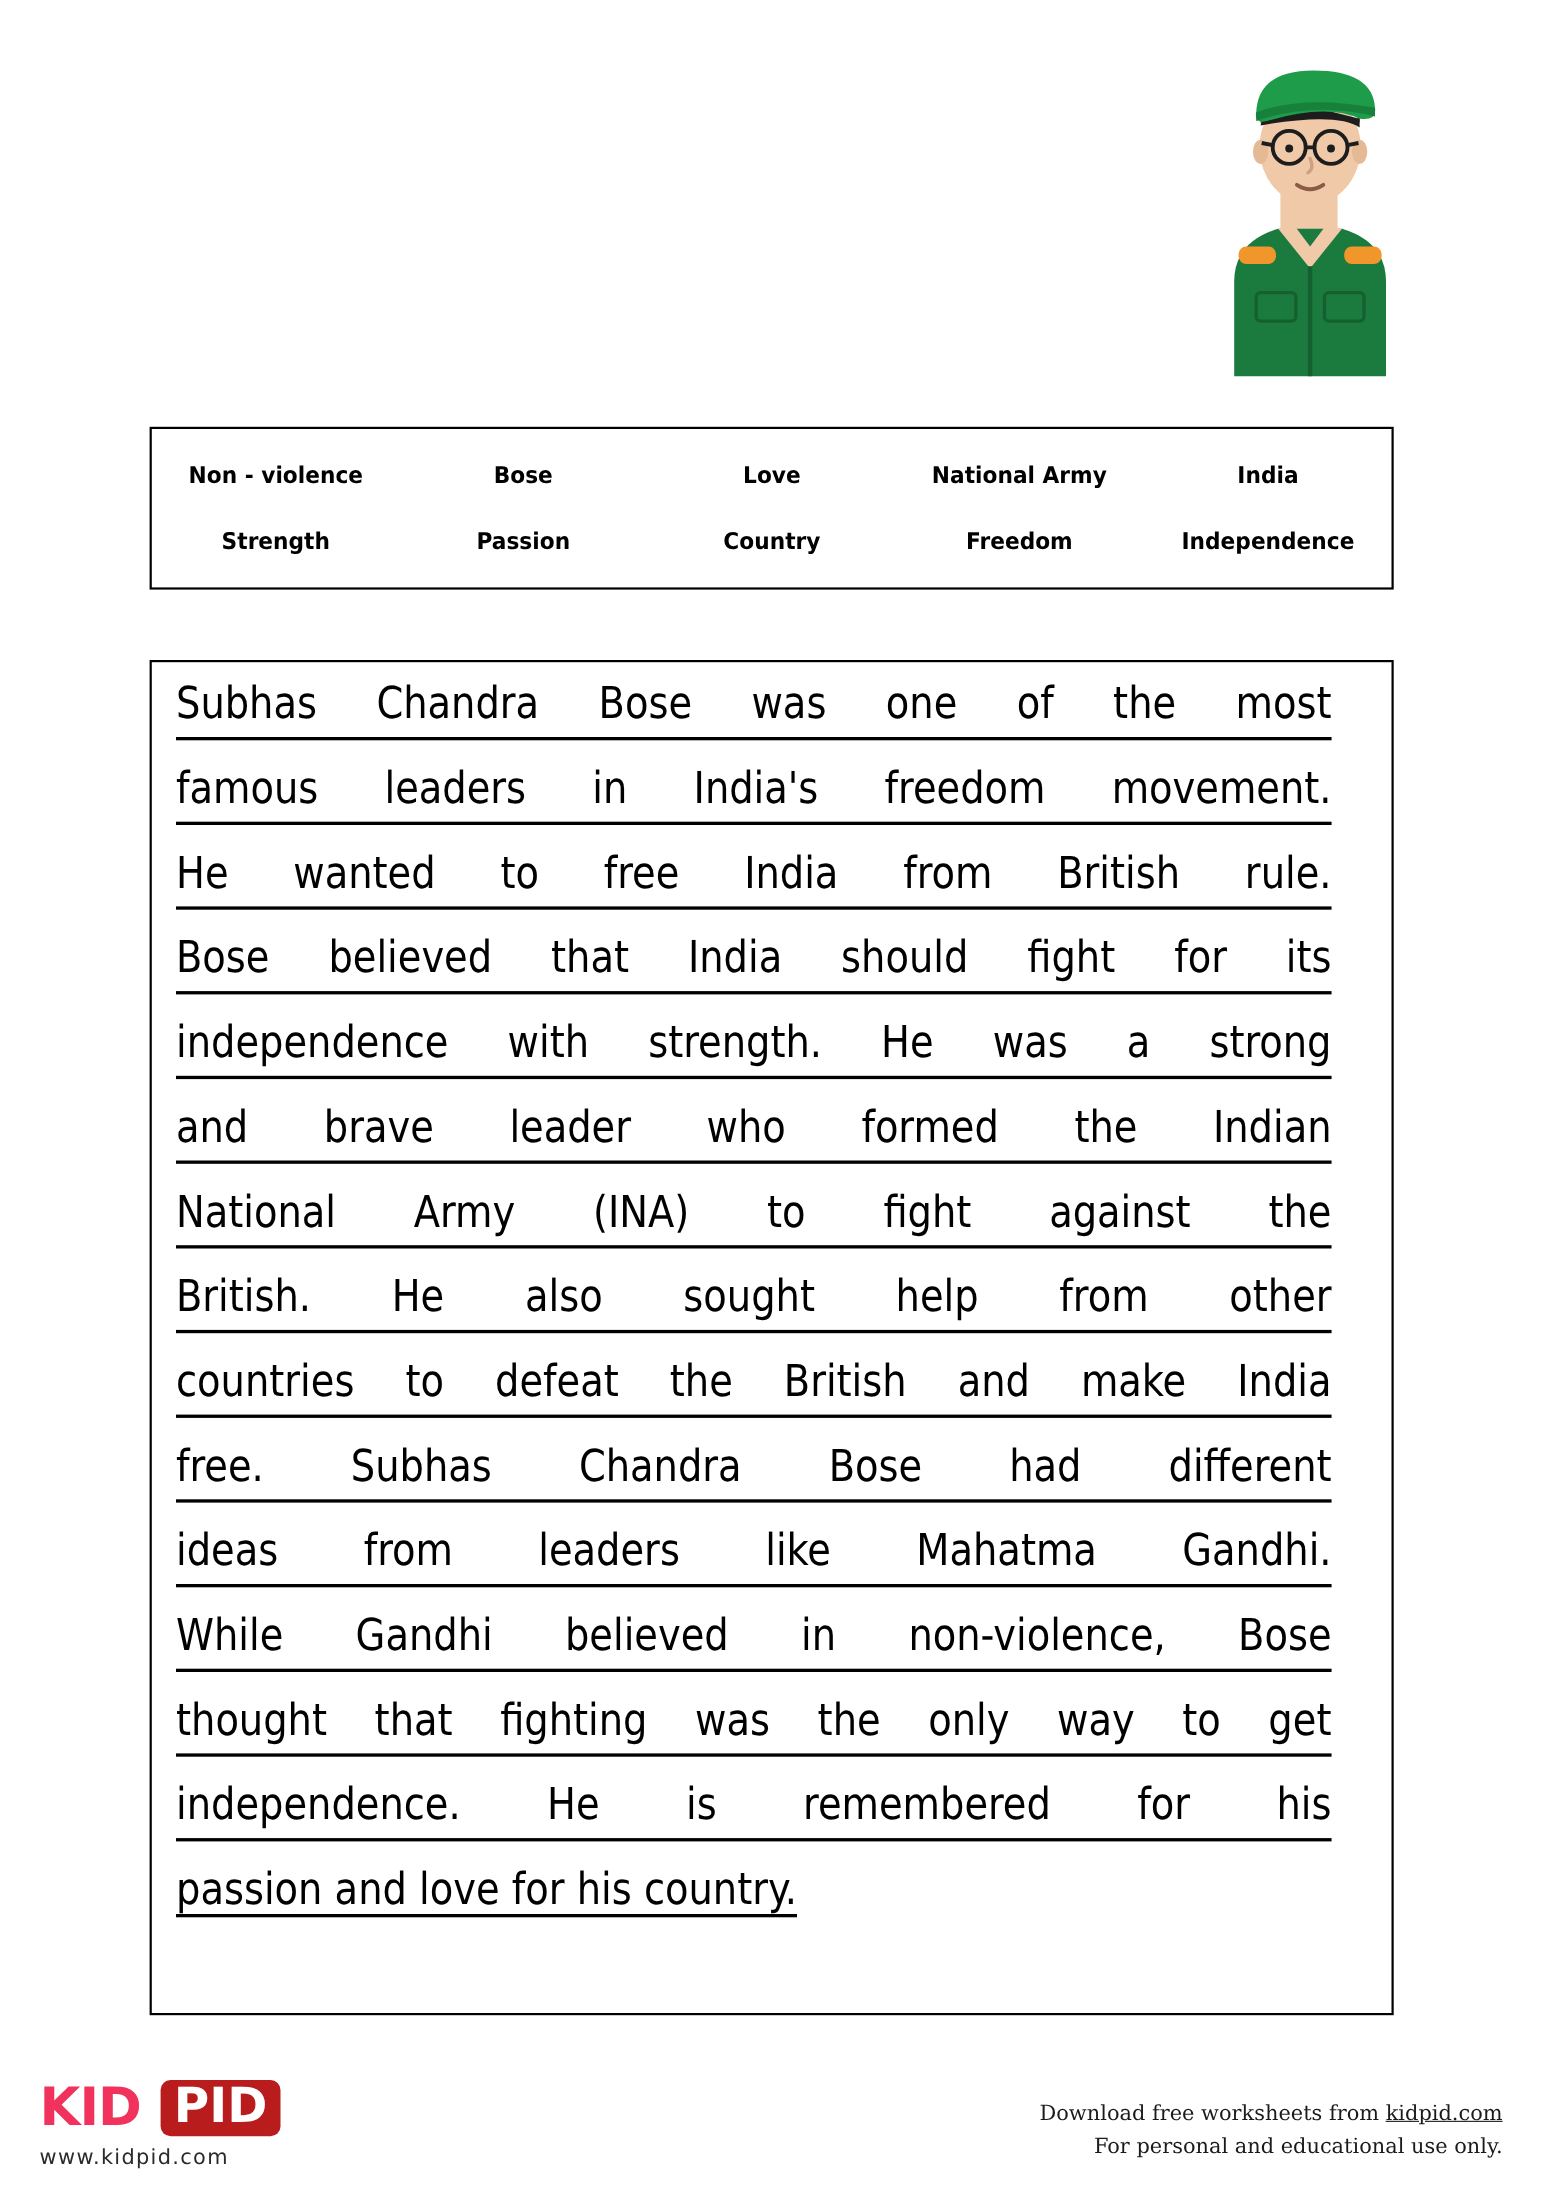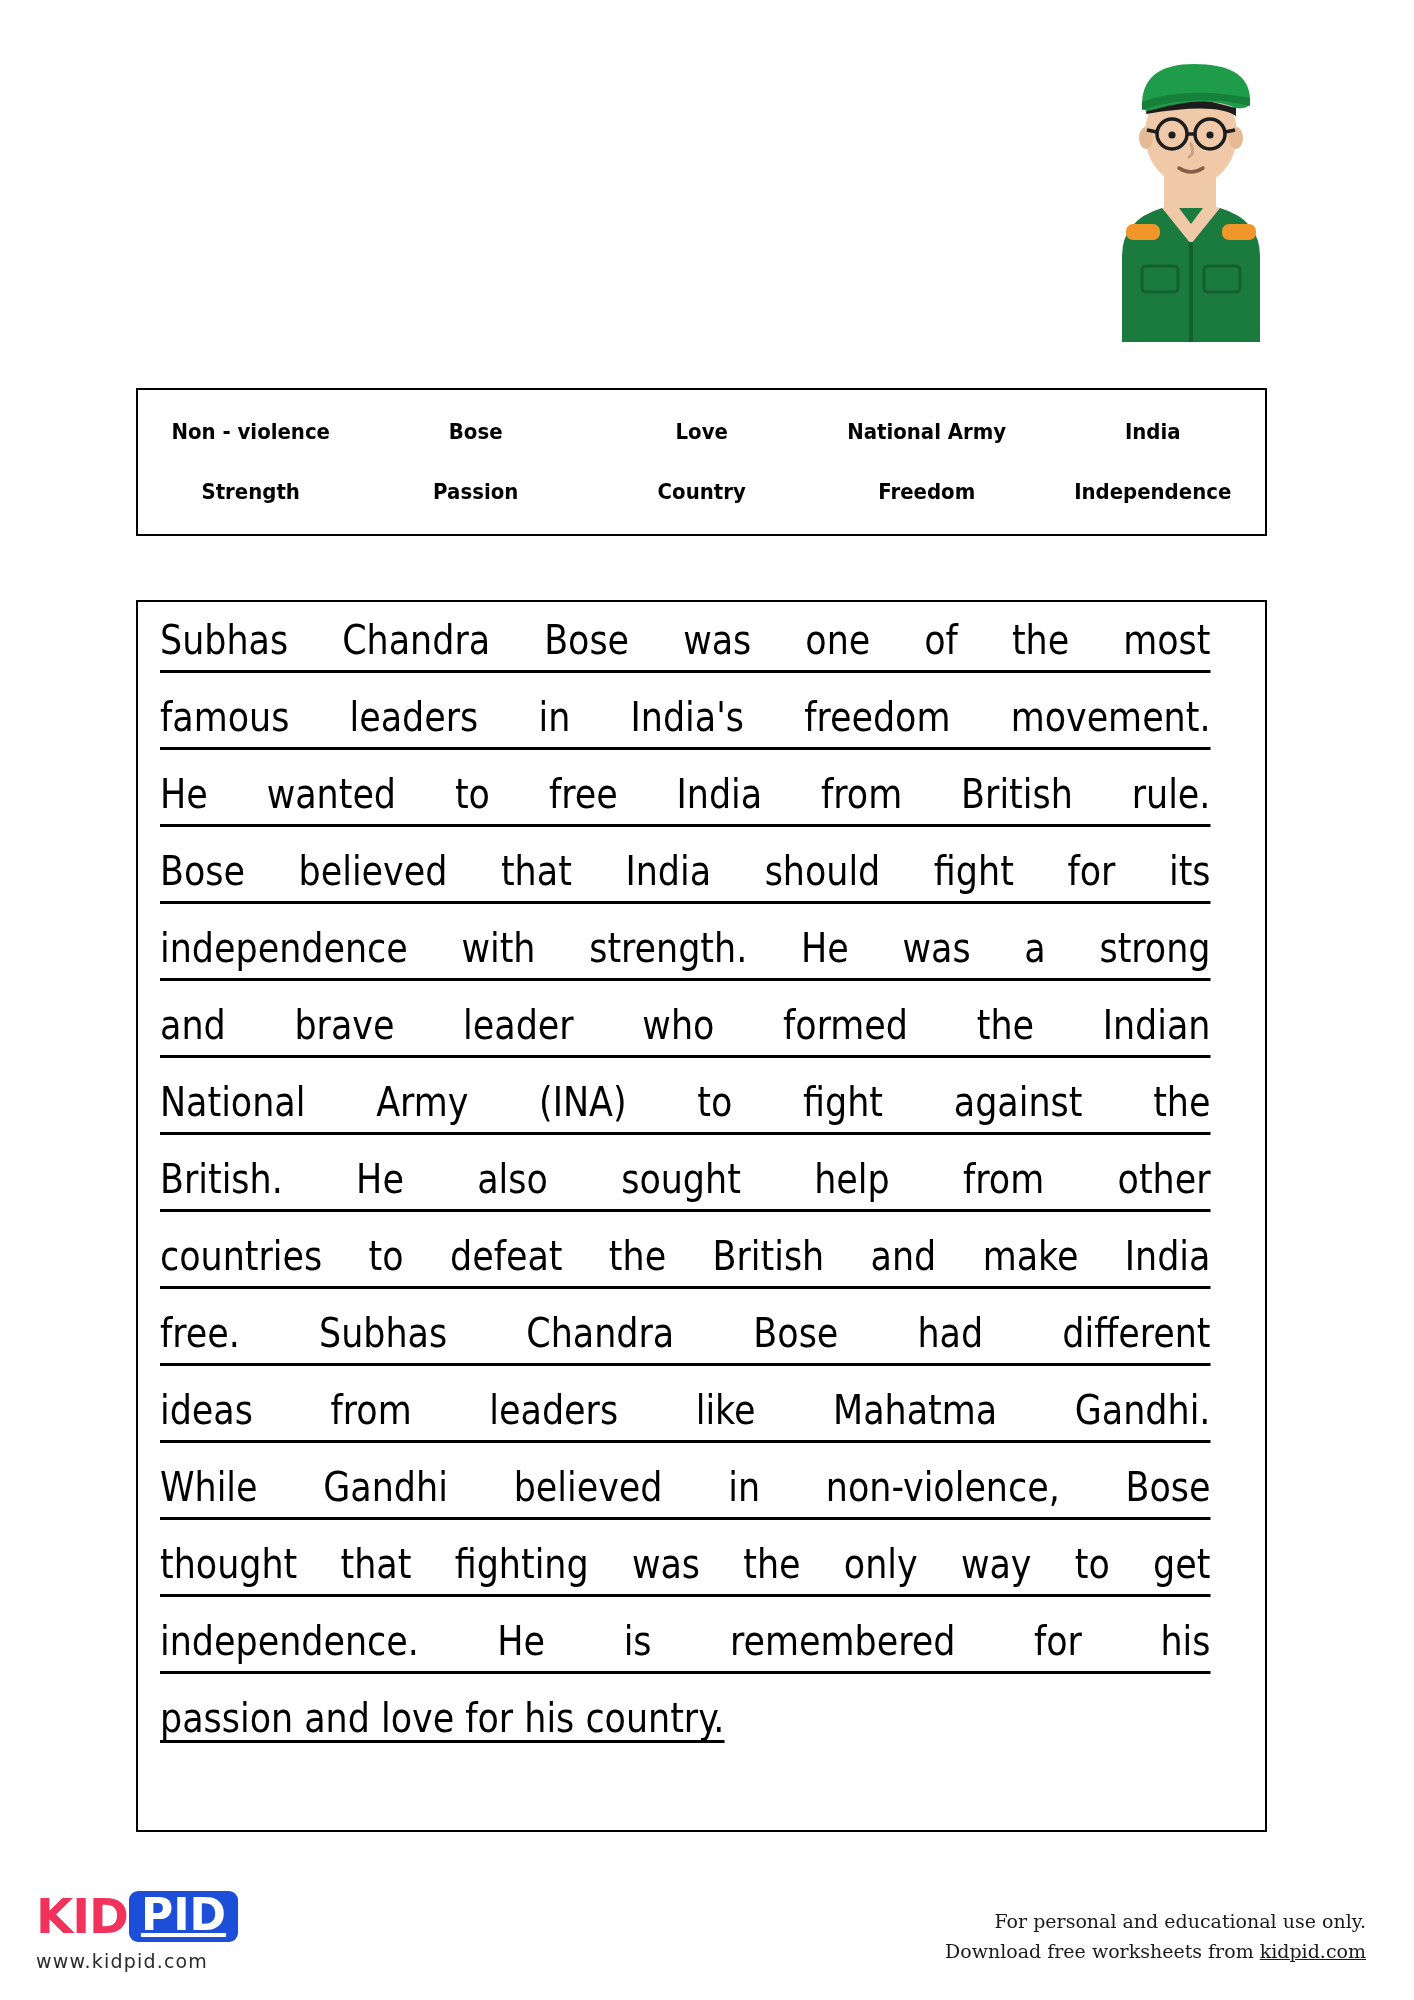--- a/index.html
+++ b/index.html
@@ -153,27 +153,26 @@
     font-size: 48px;
     color: #f0325c;
     letter-spacing: -1px;
     line-height: 1;
   }
   .logo-pid {
     font-family: "DejaVu Sans", sans-serif;
     font-weight: 700;
     font-size: 44px;
     color: #ffffff;
-    background: #1d4ed8;
+    background: #b91c1c;
     border-radius: 9px;
     padding: 2px 12px 5px 12px;
     letter-spacing: 0px;
     line-height: 1;
-    margin-left: 1px;
-    text-decoration: underline;
+    margin-left: 18px;
   }
   .logo-url {
     font-family: "DejaVu Sans", sans-serif;
     font-size: 19px;
     color: #2b2b2b;
     letter-spacing: 1.2px;
     margin-top: 6px;
   }
 
   .footer-note {
@@ -392,19 +391,19 @@
 
   <div class="footer-logo">
     <div class="logo-row">
       <span class="logo-kid">KID</span>
       <span class="logo-pid">PID</span>
     </div>
     <div class="logo-url">www.kidpid.com</div>
   </div>
 
   <div class="footer-note">
-    <div>For personal and educational use only.</div>
     <div>
       <span>Download free worksheets from </span><span class="u">kidpid.com</span>
     </div>
+    <div>For personal and educational use only.</div>
   </div>
 
 </div>
 
 </body></html>

